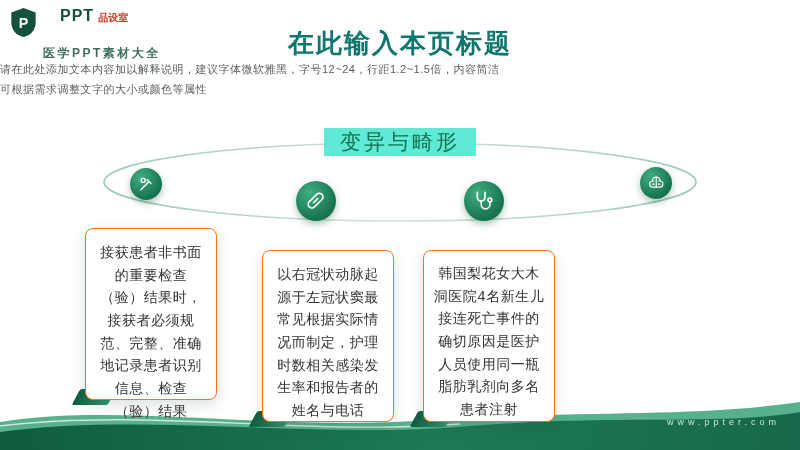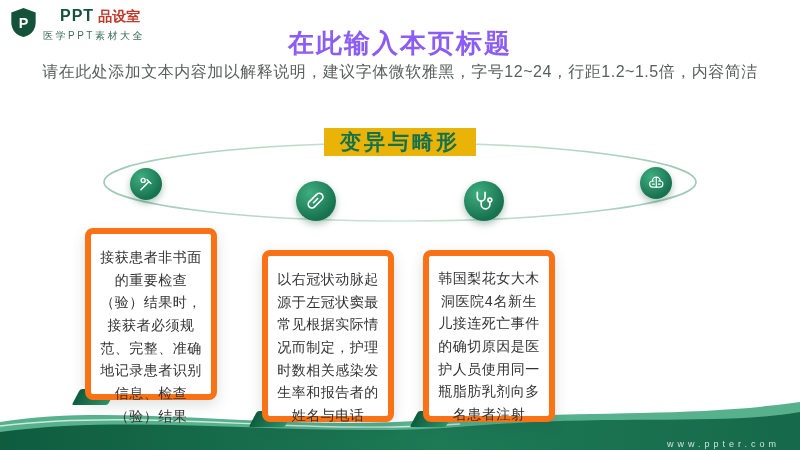--- a/index.html
+++ b/index.html
@@ -6,55 +6,55 @@
   .slide{
     position:relative;width:800px;height:450px;overflow:hidden;background:#ffffff;
     font-family:"Liberation Sans","DejaVu Sans",sans-serif;
   }
   
   .logo{position:absolute;left:10px;top:7px;display:flex;align-items:flex-start;}
   .logo svg{display:block;}
   .logo-texts{margin-left:6px;}
   .logo-line1{display:flex;align-items:baseline;gap:4px;}
   .logo-brand{font-size:16px;font-weight:bold;color:#14523c;letter-spacing:1px;margin-left:17px;}
-  .logo-badge{font-size:14px;font-weight:bold;color:#c0392b;}
-  .logo-tagline{font-size:10px;color:#3f6e5c;letter-spacing:2.5px;margin-top:3px;}
+  .logo-badge{font-size:10px;font-weight:bold;color:#c0392b;}
+  .logo-tagline{font-size:12px;color:#3f6e5c;letter-spacing:2.5px;margin-top:20px;font-weight:bold;}
   
   .page-title{position:absolute;left:0;right:0;top:26px;text-align:center;
-    font-size:26px;font-weight:bold;color:#8b5cf6;letter-spacing:2px;}
-  .subtitle{position:absolute;left:0;right:0;text-align:center;font-size:16px;color:#595f5c;letter-spacing:.5px;}
+    font-size:26px;font-weight:bold;color:#0f766e;letter-spacing:2px;}
+  .subtitle{position:absolute;left:0;right:0;text-align:left;font-size:11px;color:#595f5c;letter-spacing:.5px;}
   .subtitle.l1{top:62px;}
   .subtitle.l2{top:82px;}
   
   .deco{position:absolute;left:0;top:0;width:800px;height:450px;pointer-events:none;}
   
   .section-title{position:absolute;left:50%;transform:translateX(-50%);top:128px;
-    font-size:21px;font-weight:bold;color:#13714e;letter-spacing:3px;
-    background:#eab308;padding:0 16px;line-height:28px;z-index:3;}
+    font-size:21px;font-weight:normal;color:#13714e;letter-spacing:3px;
+    background:#5eead4;padding:0 16px;line-height:28px;z-index:3;}
   
   .node{position:absolute;border-radius:50%;z-index:2;
     background:radial-gradient(circle at 35% 30%, #3fae80, #17724f 70%);
     box-shadow:0 3px 7px rgba(20,80,55,.35);
     display:flex;align-items:center;justify-content:center;}
   .node svg{width:58%;height:58%;}
   .node.big{width:40px;height:40px;}
   .node.small{width:32px;height:32px;}
   
   .card-wrap{position:absolute;width:132px;height:172px;z-index:2;}
   .card-tab{position:absolute;left:-9px;bottom:-5px;width:36px;height:16px;
     background:linear-gradient(90deg,#0f5c3f,#2e9b70);
     transform:skewX(-28deg);border-radius:2px;z-index:0;}
   .card{position:relative;z-index:1;width:100%;height:100%;box-sizing:border-box;
-    background:#ffffff;border-radius:8px;border:6px solid #f97316;
+    background:#ffffff;border-radius:8px;border:1px solid #f97316;
     box-shadow:0 5px 14px rgba(40,70,58,.16);
     padding:12px 9px;display:flex;align-items:flex-start;justify-content:center;}
   .card-text{font-size:14px;line-height:1.62;color:#333;text-align:center;letter-spacing:.5px;}
   
   .footer-svg{position:absolute;left:0;bottom:0;width:800px;height:52px;}
-  .footer-url{position:absolute;right:20px;bottom:1px;z-index:5;
+  .footer-url{position:absolute;right:20px;bottom:23px;z-index:5;
     font-size:9px;letter-spacing:4px;color:rgba(255,255,255,.8);}
 </style>
 </head>
 <body>
 
 <div class="slide">
 
   <svg class="deco" viewBox="0 0 800 450">
     <defs>
       <linearGradient id="eg" x1="0" y1="0" x2="1" y2="0">
@@ -75,20 +75,21 @@
       <div class="logo-line1">
         <span class="logo-brand">PPT</span>
         <span class="logo-badge">品设室</span>
       </div>
       <div class="logo-tagline">医学PPT素材大全</div>
     </div>
   </div>
 
   <div class="page-title">在此输入本页标题</div>
   <div class="subtitle l1">请在此处添加文本内容加以解释说明，建议字体微软雅黑，字号12~24，行距1.2~1.5倍，内容简洁</div>
+  <div class="subtitle l2">可根据需求调整文字的大小或颜色等属性</div>
 
   <div class="section-title">变异与畸形</div>
 
   <div class="node small" style="left:130px;top:168px;">
     <svg viewBox="0 0 24 24" fill="none" stroke="#ffffff" stroke-width="1.8" stroke-linecap="round">
       <path d="M5 19 L15 9"></path>
         <path d="M13 6 l5 5"></path>
         <circle cx="8" cy="7" r="2.6"></circle>
     </svg>
   </div>

